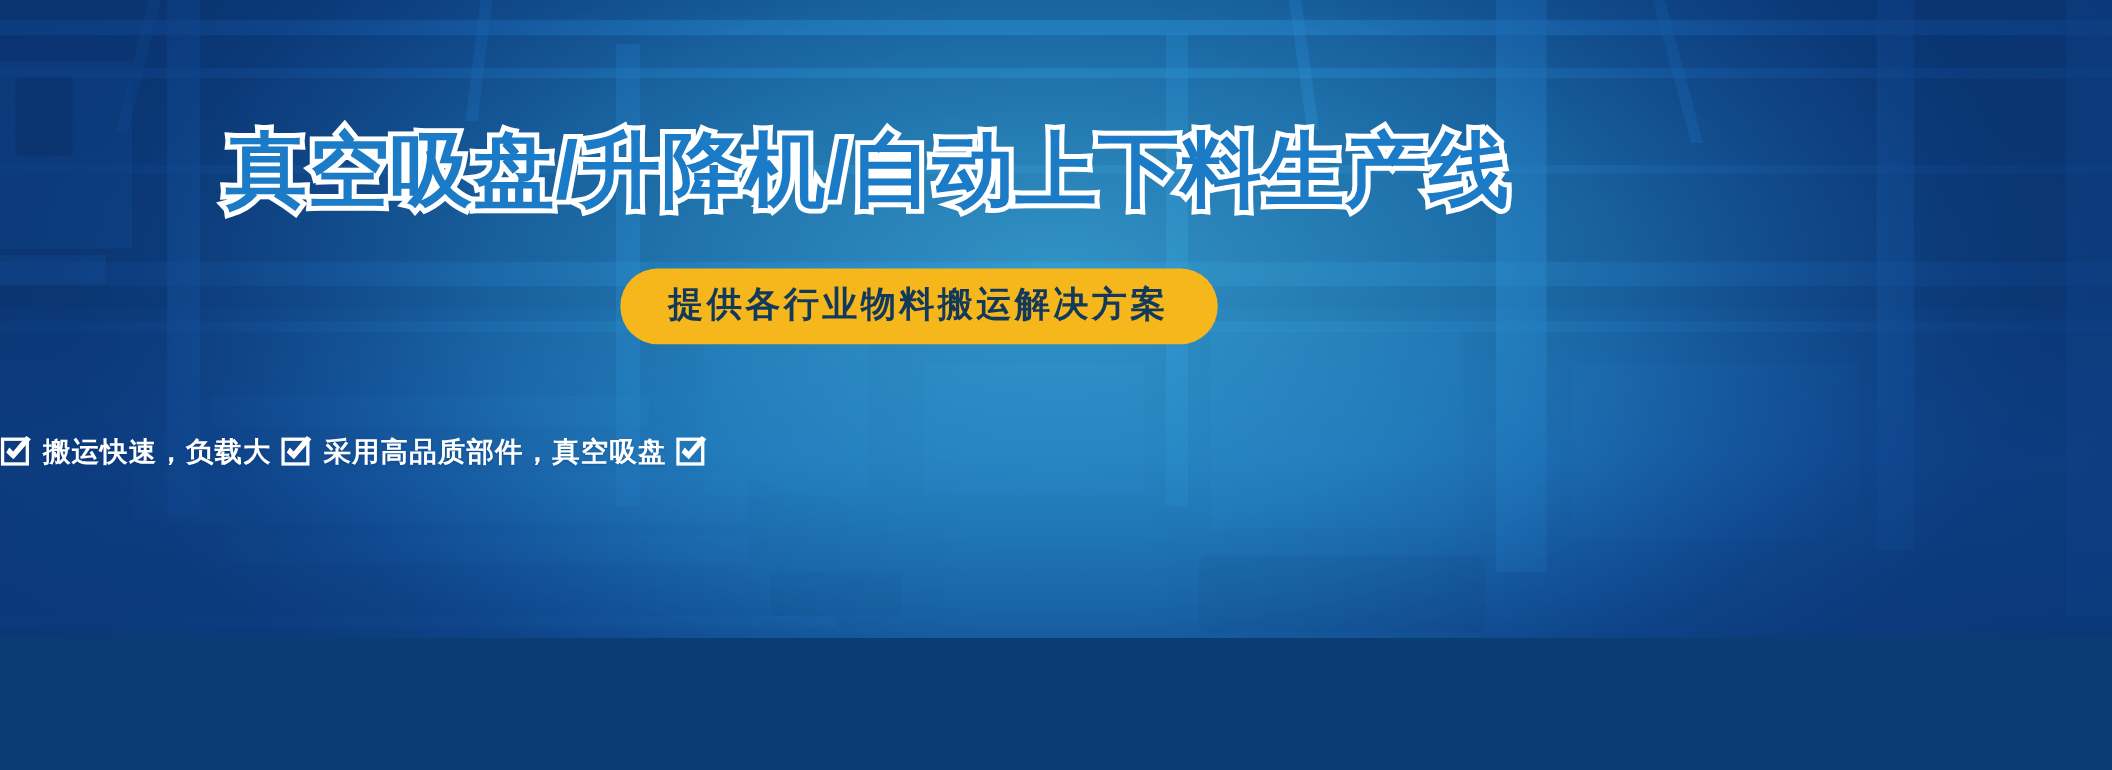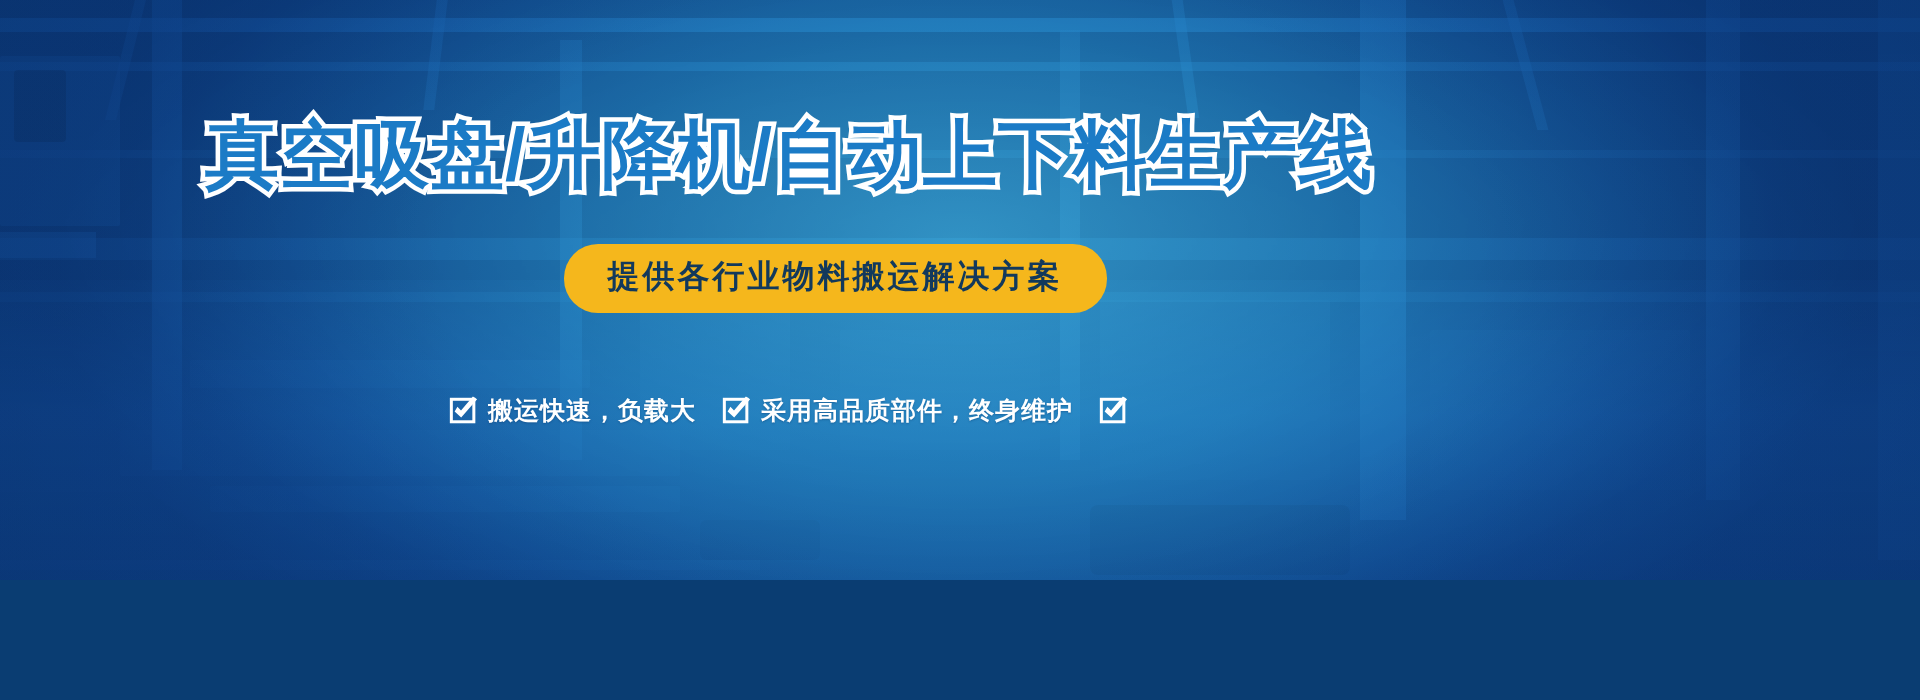--- a/index.html
+++ b/index.html
@@ -64,21 +64,21 @@
     display:inline-block;
     background:#f5b71c;
     border-radius:34px;
     padding:11px 44px 14px;
     font-size:32px; font-weight:600; letter-spacing:3px;
     color:#12395c;
   }
 
   .bullets{
     position:absolute; left:0; width:1578px; top:394px;
-    display:flex; justify-content:center; align-items:center; gap:26px;
+    display:flex; justify-content:flex-start; align-items:center; gap:8px;
     white-space:nowrap;
   }
   .bullet{ display:flex; align-items:center; gap:9px; }
   .check{ width:30px; height:30px; display:block; flex:0 0 auto; }
   .blabel{
     font-size:25px; font-weight:600; color:#ffffff; letter-spacing:1px;
     text-shadow:0 1px 2px rgba(10,50,100,.35);
   }
 </style>
 </head>
@@ -145,21 +145,21 @@
             <path d="M6 16.5 L13 23 L30 3.5 L25.5 0.5 L12.8 15.5 L9 11.5 Z" fill="#ffffff"></path>
           </svg>
           <span class="blabel">搬运快速，负载大</span>
         </div>
 
         <div class="bullet">
           <svg class="check" viewBox="0 0 32 32">
             <rect x="2.5" y="3.5" width="24" height="24" fill="none" stroke="#ffffff" stroke-width="3.2"></rect>
             <path d="M6 16.5 L13 23 L30 3.5 L25.5 0.5 L12.8 15.5 L9 11.5 Z" fill="#ffffff"></path>
           </svg>
-          <span class="blabel">采用高品质部件，终身维护</span>
+          <span class="blabel">采用高品质部件，真空吸盘</span>
         </div>
 
         <div class="bullet">
           <svg class="check" viewBox="0 0 32 32">
             <rect x="2.5" y="3.5" width="24" height="24" fill="none" stroke="#ffffff" stroke-width="3.2"></rect>
             <path d="M6 16.5 L13 23 L30 3.5 L25.5 0.5 L12.8 15.5 L9 11.5 Z" fill="#ffffff"></path>
           </svg>
         </div>
 
       </div>

